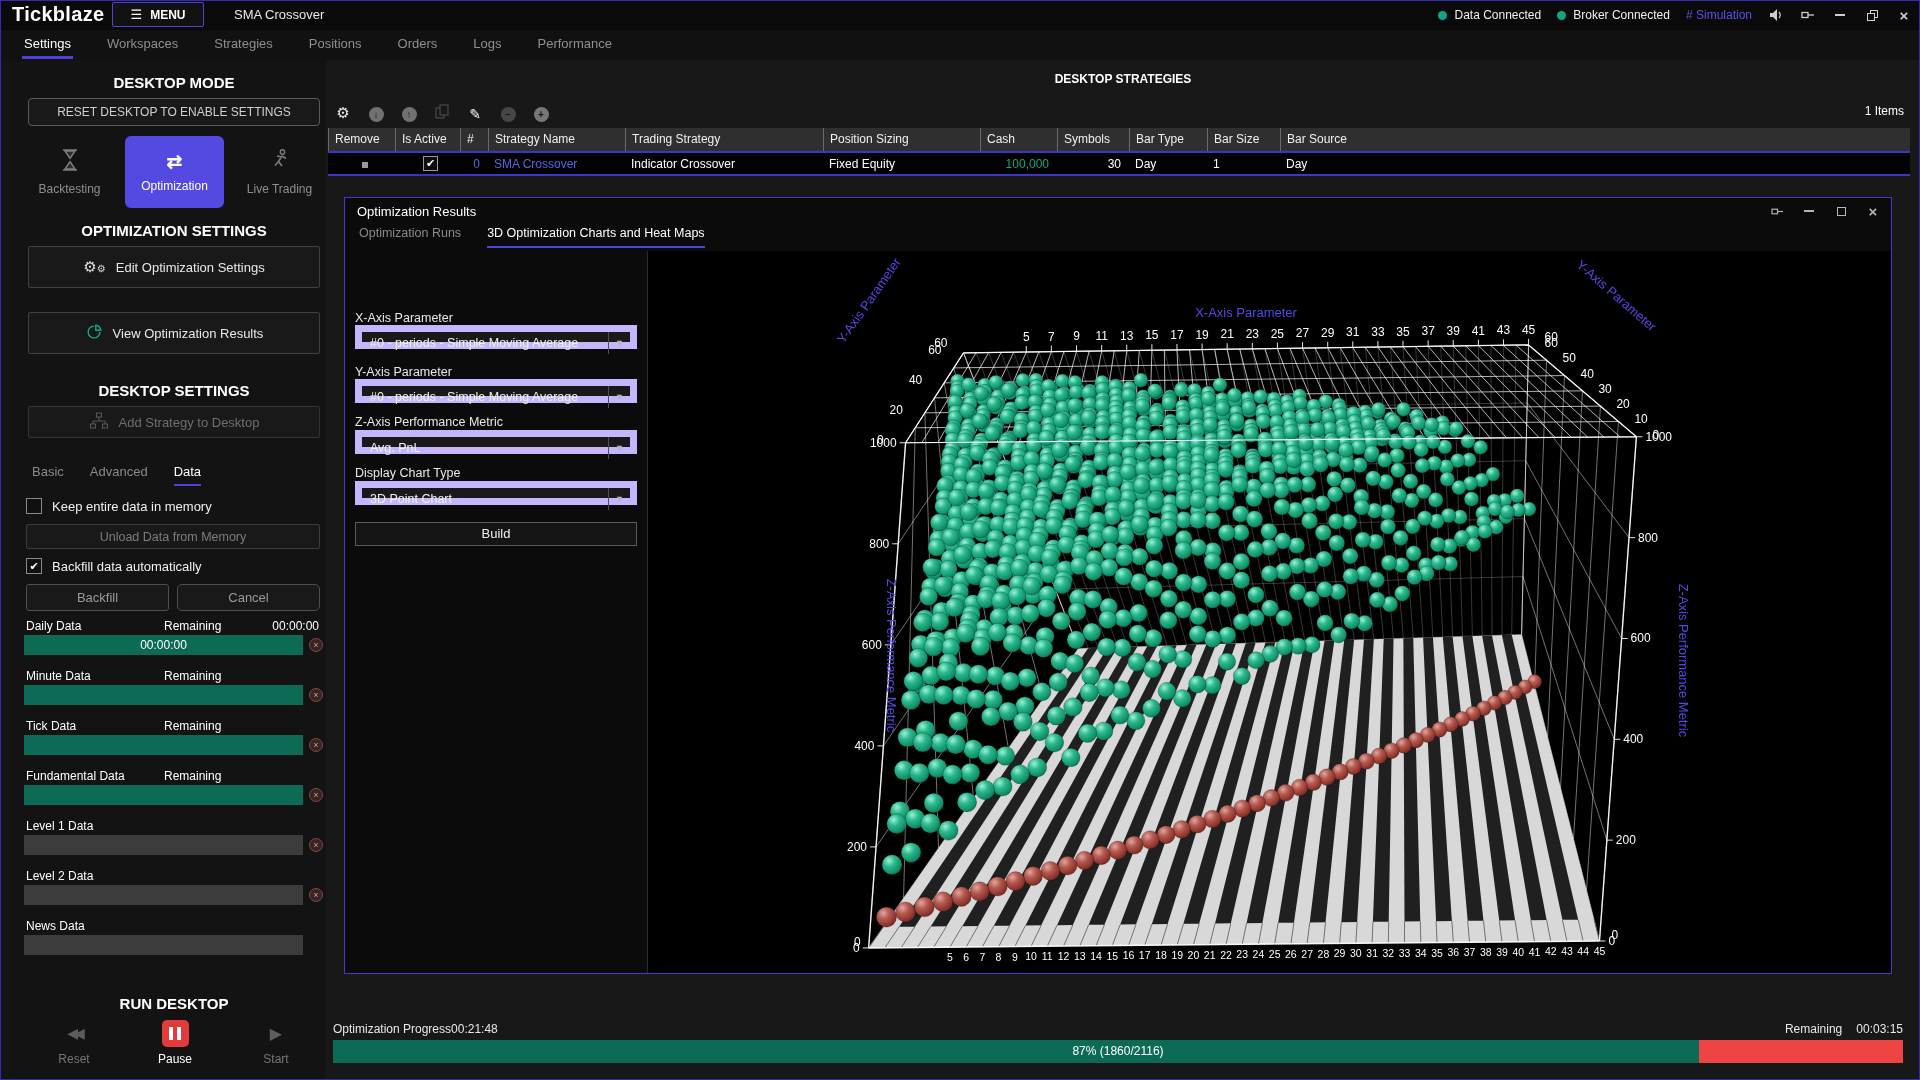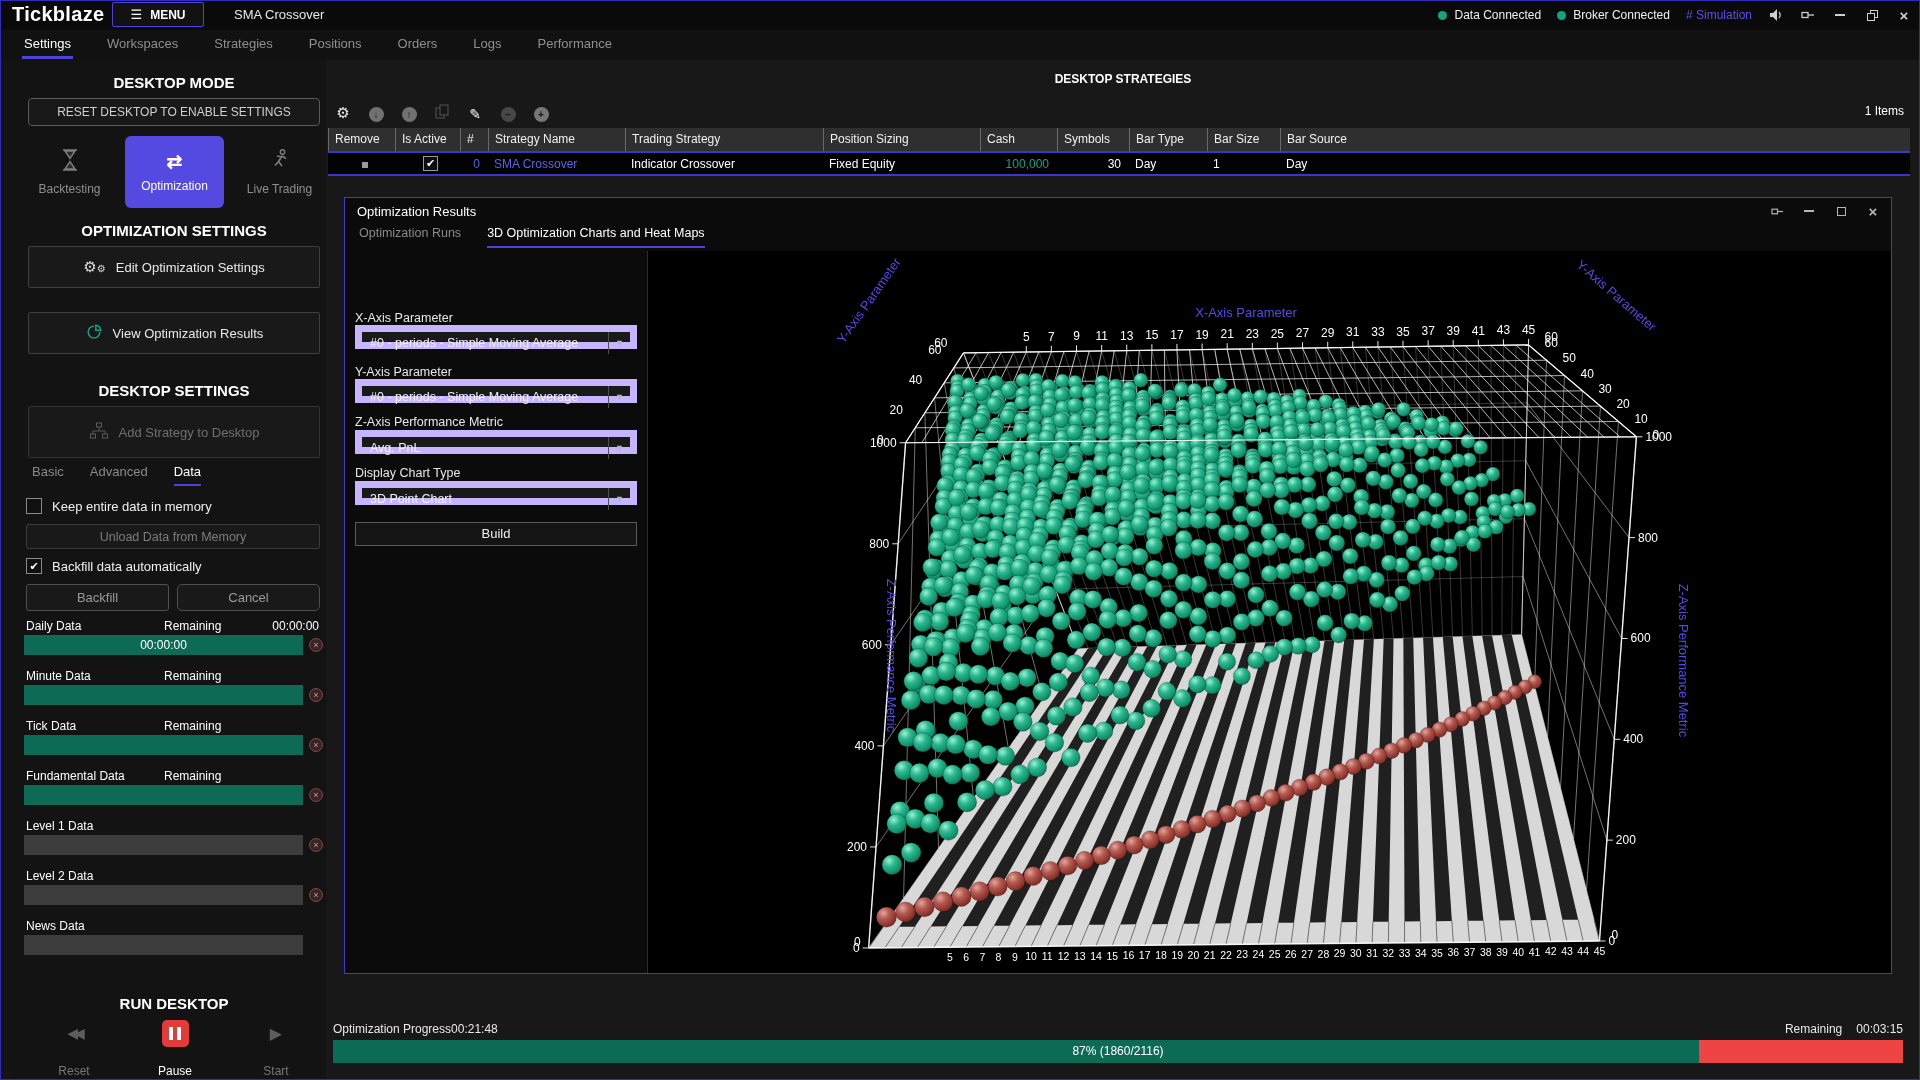--- a/index.html
+++ b/index.html
@@ -38,21 +38,21 @@
 .side-btn{position:absolute;left:16px;width:292px;display:flex;align-items:center;justify-content:center;gap:10px;border:1px solid #3f3f3f;background:#191919;border-radius:2px;color:#e8e8e8;font-size:13px;cursor:pointer}
 #reset-btn{top:38px;height:28px;border-radius:4px;border-color:#5a5a5a;color:#cfcfcf;font-size:12px}
 #modes{position:absolute;left:8px;top:76px;width:309px;height:72px;display:flex;justify-content:space-between}
 .mode{width:99px;height:72px;display:flex;flex-direction:column;align-items:center;justify-content:center;gap:7px;border-radius:6px;cursor:pointer}
 .mode .mlabel{font-size:12px;color:#8f8f8f}
 .mode.active{background:#5449e0}
 .mode.active .mlabel{color:#fff}
 .sync-glyph{font-size:19px;font-weight:bold;color:#fff;line-height:20px}
 #edit-btn{top:186px;height:42px}
 #view-btn{top:252px;height:42px}
-#add-btn{top:346px;height:52px;color:#6f6f6f;border-color:#333}
+#add-btn{top:346px;height:32px;color:#6f6f6f;border-color:#333}
 #data-tabs{position:absolute;left:20px;top:404px;display:flex;gap:26px;font-size:13px}
 .dtab{color:#8a8a8a;padding-bottom:5px;cursor:pointer}
 .dtab.active{color:#fff;border-bottom:2px solid #4e43d8}
 .chkrow{position:absolute;left:14px;display:flex;align-items:center;gap:10px;font-size:13px;color:#f0f0f0}
 .chk{width:16px;height:16px;border:1px solid #8a8a8a;background:#101010;display:flex;align-items:center;justify-content:center;font-size:11px;color:#fff;cursor:pointer}
 #keep-row{top:438px}
 #unload-btn{top:464px;height:25px;left:14px;width:294px;font-size:12.5px;color:#7d7d7d;border-color:#3b3b3b}
 #backfill-row{top:498px}
 #bf-btn{top:524px;left:14px;width:143px;height:27px;border-radius:3px;color:#9a9a9a;border-color:#4f4f4f}
 #cancel-btn{top:524px;left:165px;width:143px;height:27px;border-radius:5px;color:#9a9a9a;border-color:#4f4f4f}
@@ -61,21 +61,21 @@
 .prl{position:absolute;left:14px;top:3px;font-size:12px;color:#fff}
 .prr{position:absolute;left:152px;top:3px;font-size:12px;color:#fff}
 .prv{position:absolute;right:18px;top:3px;font-size:12px;color:#fff}
 .prbar{position:absolute;left:12px;top:19px;width:279px;height:20px;background:#3c3c3c;text-align:center;font-size:12px;line-height:20px;color:#fff}
 .prbar.full{background:#0d6b55}
 .prx{position:absolute;left:297px;top:22px;width:14px;height:14px;border-radius:50%;background:#3a2323;border:1px solid #7a4a4a;color:#c9a0a0;font-size:9px;line-height:12px;text-align:center;cursor:pointer}
 #run-h{top:935px}
 #run-btns{position:absolute;left:0;top:958px;width:325px;height:60px}
 .runbtn{position:absolute;width:80px;text-align:center;cursor:pointer}
 .runbtn .ricon{height:30px;display:flex;align-items:center;justify-content:center}
-.runbtn .rlabel{font-size:12px;color:#777;margin-top:16px}
+.runbtn .rlabel{font-size:12px;color:#777;margin-top:4px}
 .runbtn.active .rlabel{color:#fff}
 .rewind{font-size:14px;color:#5d5d5d;letter-spacing:-4px}
 .play{font-size:16px;color:#5d5d5d}
 .pausebox{width:27px;height:27px;border-radius:5px;background:#e23b3b;display:flex;align-items:center;justify-content:center;gap:4px}
 .pausebox i{display:block;width:4px;height:13px;background:#fff}
 
 
 #main{position:absolute;left:326px;top:60px;width:1594px;height:1020px;background:#181818}
 #main-h{position:absolute;left:0;top:12px;width:100%;text-align:center;font-size:12px;font-weight:bold}
 #toolbar{position:absolute;left:8px;top:40px;height:26px;display:flex;align-items:center;gap:15px}

